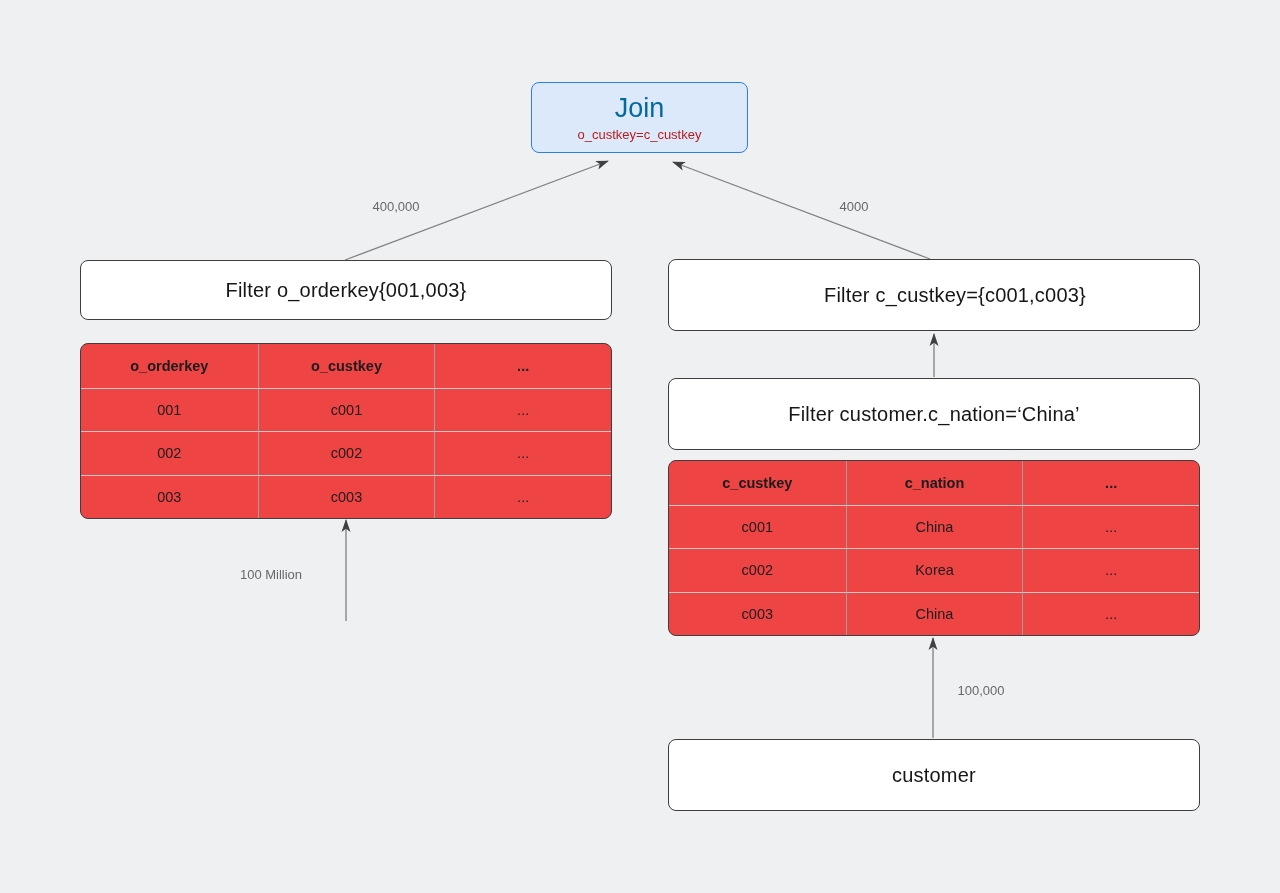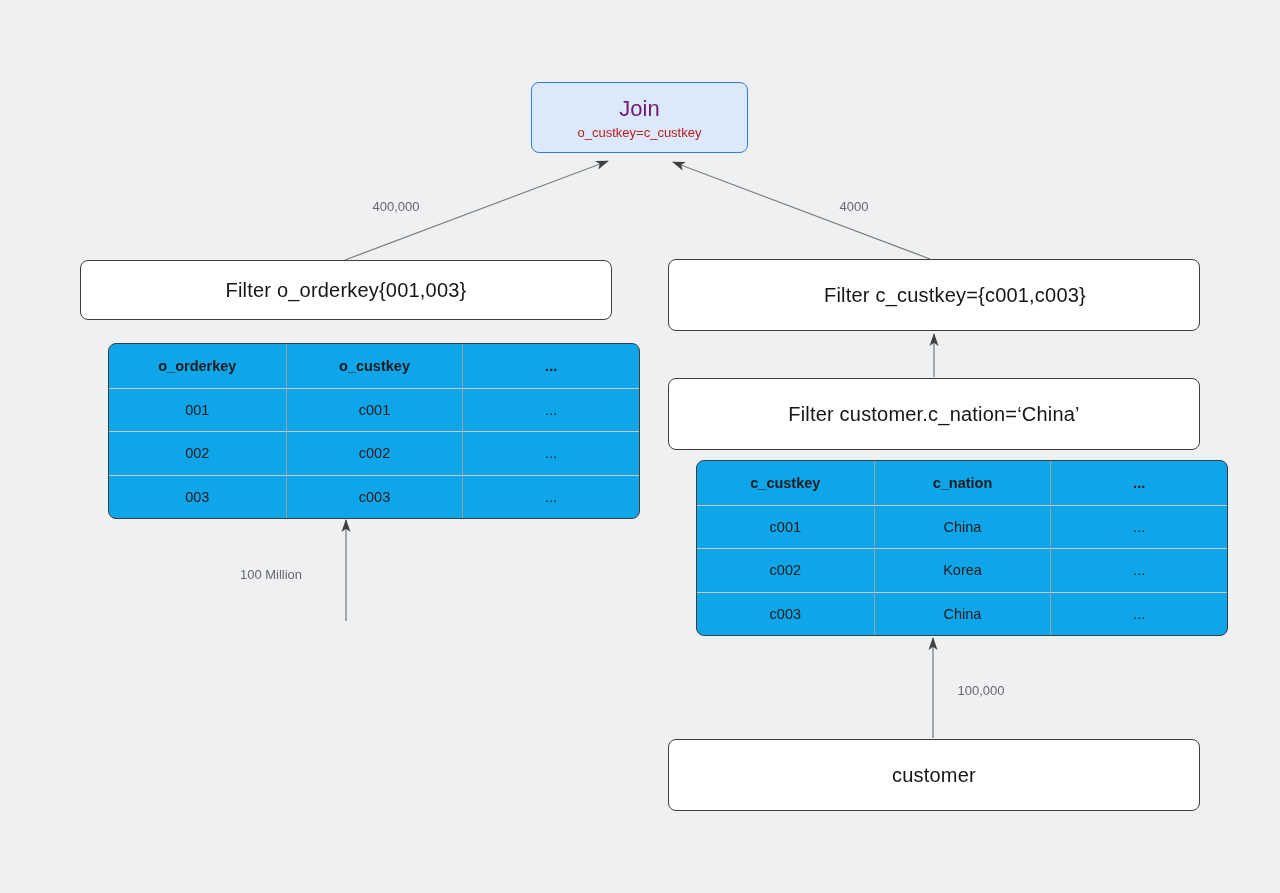--- a/index.html
+++ b/index.html
@@ -39,46 +39,45 @@
   }
   .join-node {
     left: 531px; top: 82px;
     width: 217px; height: 71px;
     background: #dce9fb;
     border: 1px solid #2e7de9;
     flex-direction: column;
     gap: 3px;
   }
   .join-title {
-    font-size: 22px;
-    color: #701a75;
+    font-size: 27px;
+    color: #0369a1;
     font-weight: 500;
   }
   .join-subtitle {
     font-size: 13px;
     color: #b91c1c;
   }
   .filter-left      { left: 80px;  top: 260px; width: 532px; height: 60px; }
   .filter-custkey   { left: 668px; top: 259px; width: 532px; height: 72px; padding-left: 42px; }
   .filter-nation    { left: 668px; top: 378px; width: 532px; height: 72px; }
   .source-orders    { left: 80px;  top: 622px; width: 532px; height: 72px; }
   .source-customer  { left: 668px; top: 739px; width: 532px; height: 72px; }
 
   .data-table {
     position: absolute;
     width: 532px; height: 176px;
-    background: #0ea5e9;
+    background: #ef4444;
     border: 1px solid #3e3e40;
     border-radius: 8px;
     display: grid;
     grid-template-columns: repeat(3, 1fr);
     grid-template-rows: repeat(4, 1fr);
     overflow: hidden;
     z-index: 2;
-    margin-left: 28px;
   }
   .table-left  { left: 80px;  top: 343px; }
   .table-right { left: 668px; top: 460px; }
   .cell {
     display: flex;
     align-items: center;
     justify-content: center;
     font-size: 14.5px;
     color: #1c1c1e;
     border-top: 1px solid #c6c9cc;

